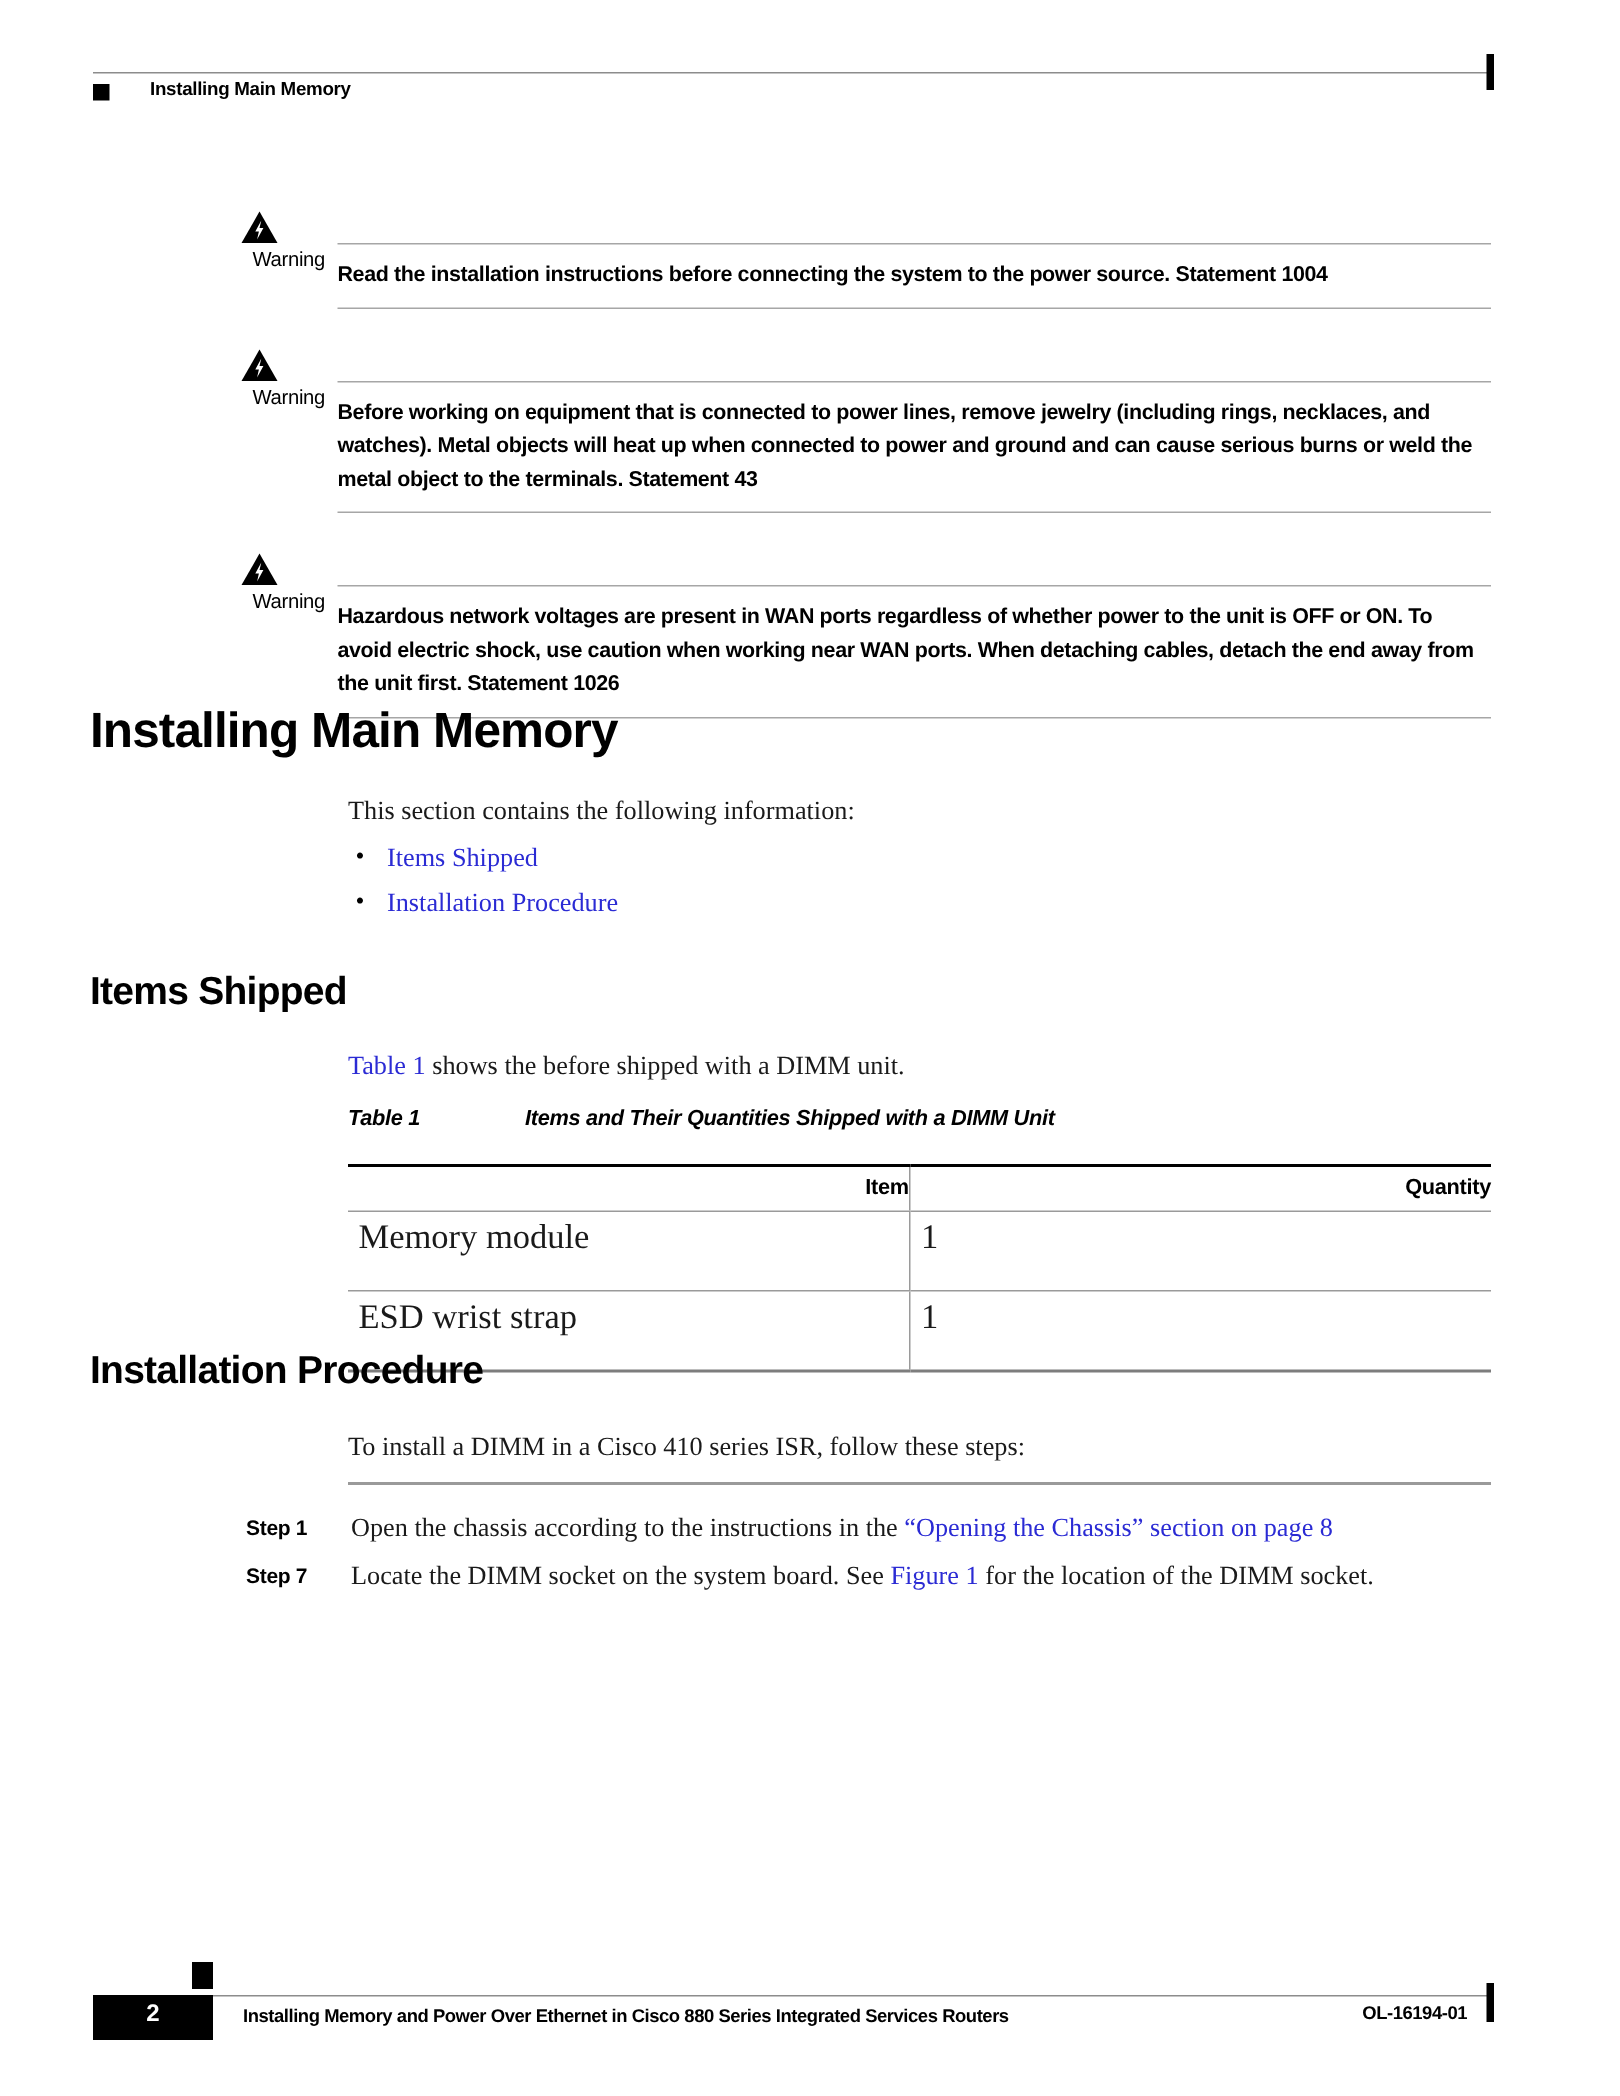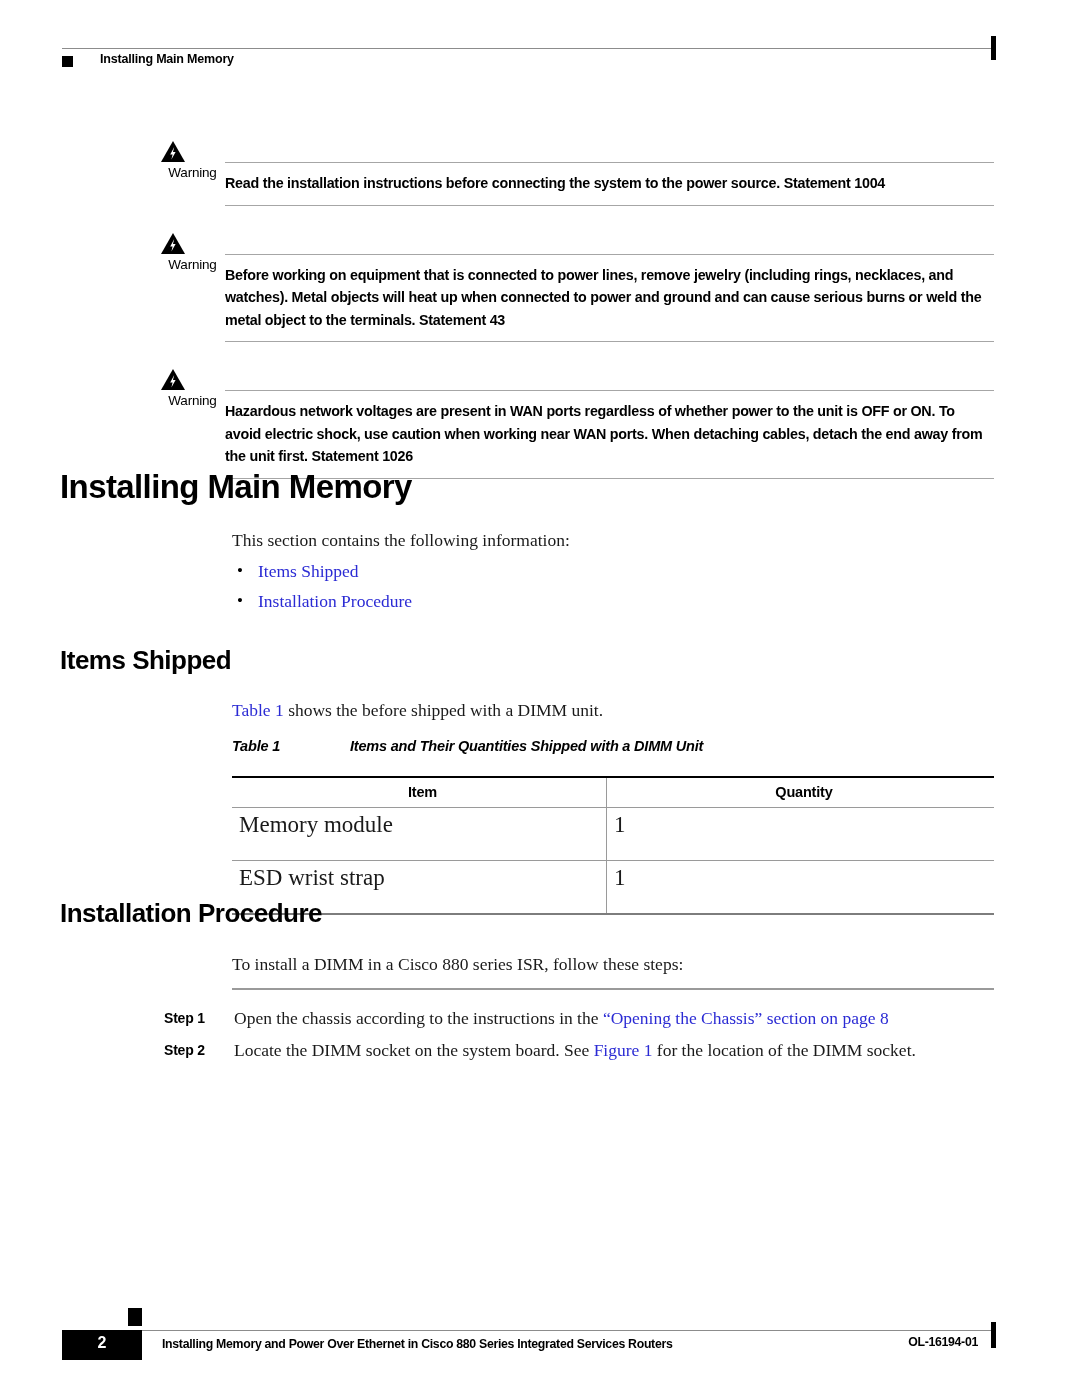--- a/index.html
+++ b/index.html
@@ -187,21 +187,21 @@
     width: 118px;
   }
   .data-table {
     position: absolute;
     left: 232px;
     top: 776px;
     width: 762px;
     border-collapse: collapse;
   }
   .data-table thead th {
-    text-align: center;
+    text-align: right;
     font-family: "Liberation Sans", "DejaVu Sans", sans-serif;
     font-weight: bold;
     font-size: 14.5px;
     letter-spacing: -0.2px;
     color: #000000;
     padding: 6px 0 7px 7px;
     border-top: 2.2px solid #000000;
     border-bottom: 1.4px solid #9a9a9a;
   }
   .data-table tbody td {
@@ -419,32 +419,32 @@
     </tr>
     <tr>
       <td class="col-item">ESD wrist strap</td>
       <td class="col-qty">1</td>
     </tr>
   </tbody>
 </table>
 
 <h2 class="h2" style="top:898px;">Installation Procedure</h2>
 
-<p class="body-text" style="top:952px;">To install a DIMM in a Cisco 880 series ISR, follow these steps:</p>
+<p class="body-text" style="top:952px;">To install a DIMM in a Cisco 410 series ISR, follow these steps:</p>
 
 <div class="steps">
   <div class="steps-rule"></div>
 
   <div class="step-row">
     <div class="step-label">Step 1</div>
     <div class="step-text"><span>Open the chassis according to the instructions in the </span><span class="xref">“Opening the Chassis” section on page 8</span><span></span></div>
   </div>
 
   <div class="step-row">
-    <div class="step-label">Step 2</div>
+    <div class="step-label">Step 7</div>
     <div class="step-text"><span>Locate the DIMM socket on the system board. See </span><span class="xref">Figure 1</span><span> for the location of the DIMM socket.</span></div>
   </div>
 </div>
 
 <div class="page-footer">
   <div class="footer-square"></div>
   <div class="footer-title">Installing Memory and Power Over Ethernet in Cisco 880 Series Integrated Services Routers</div>
   <div class="footer-rule"></div>
   <div class="footer-tick"></div>
   <div class="page-number-box">

